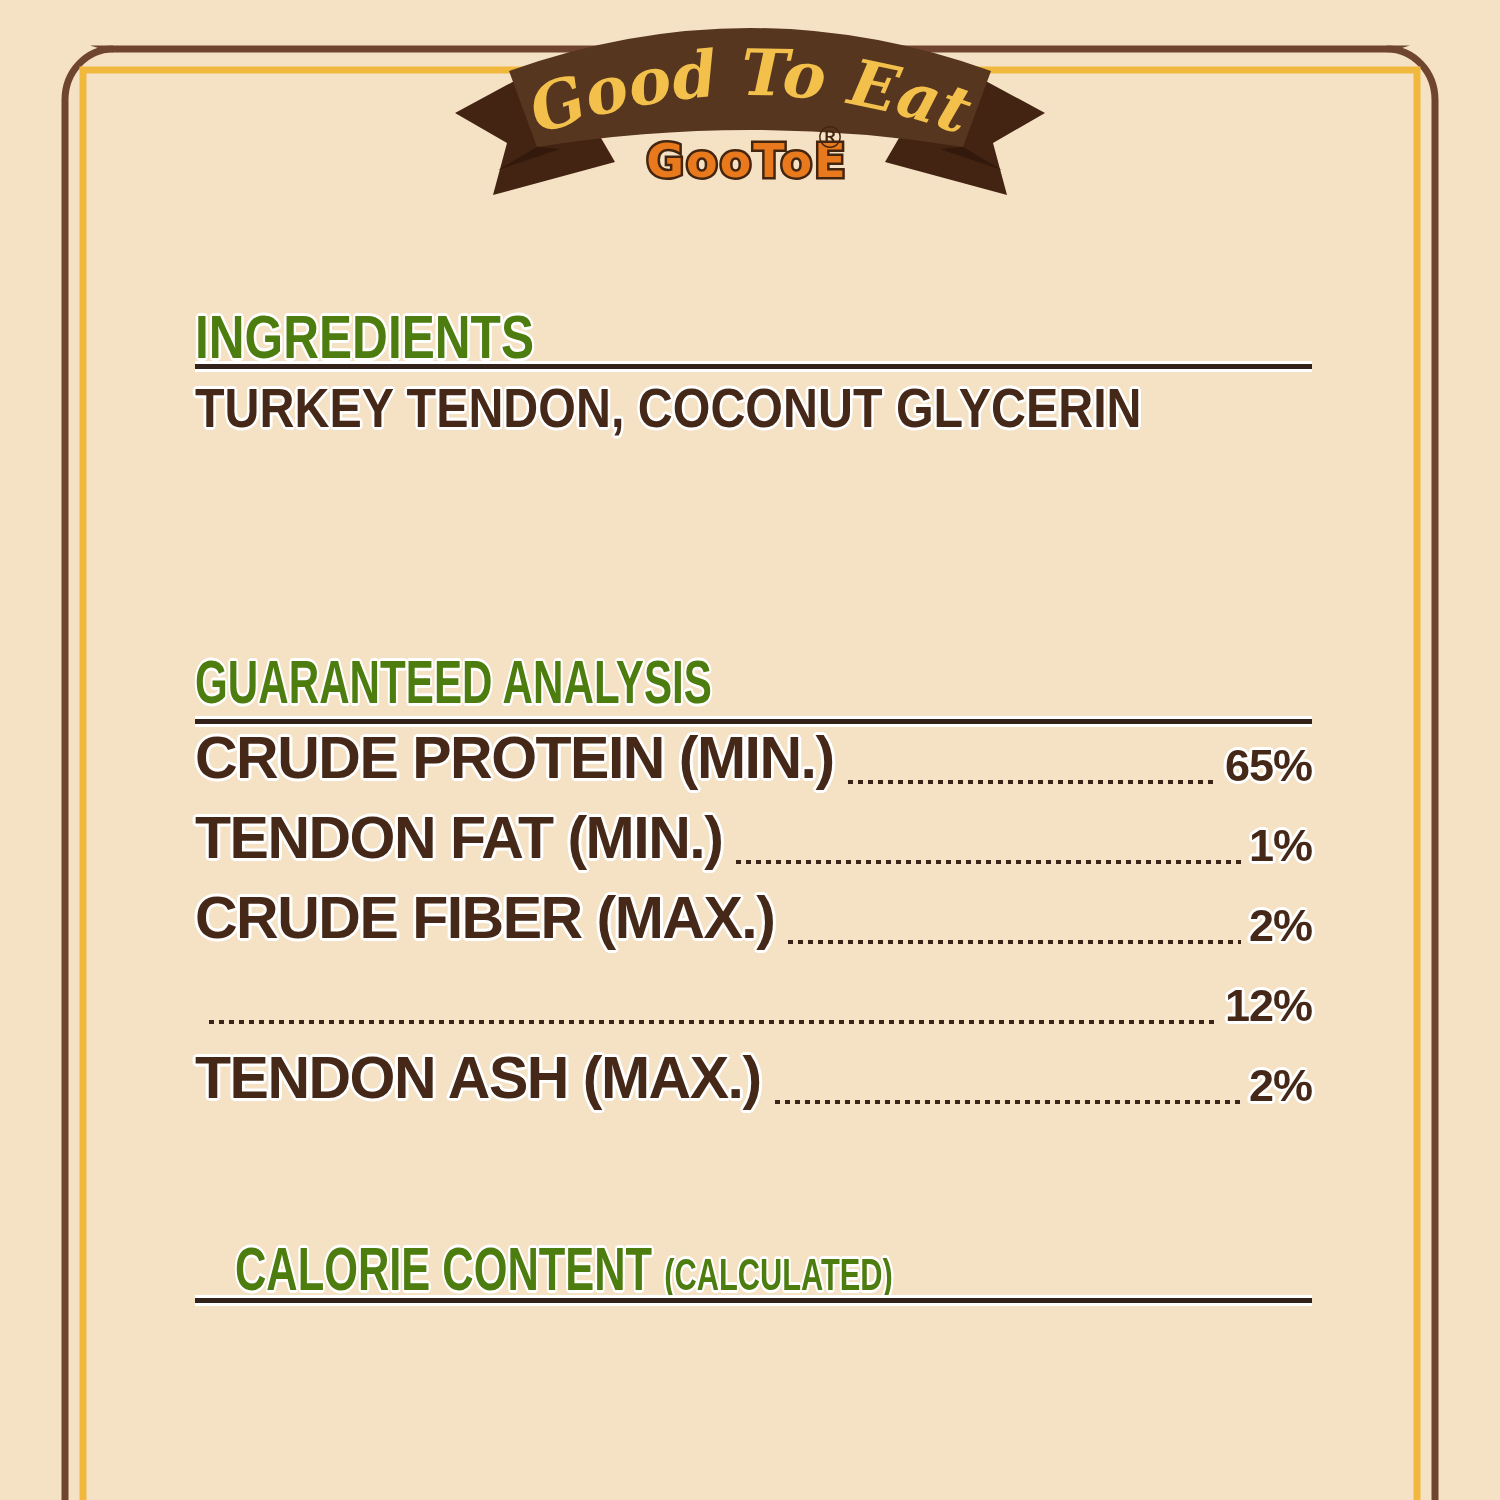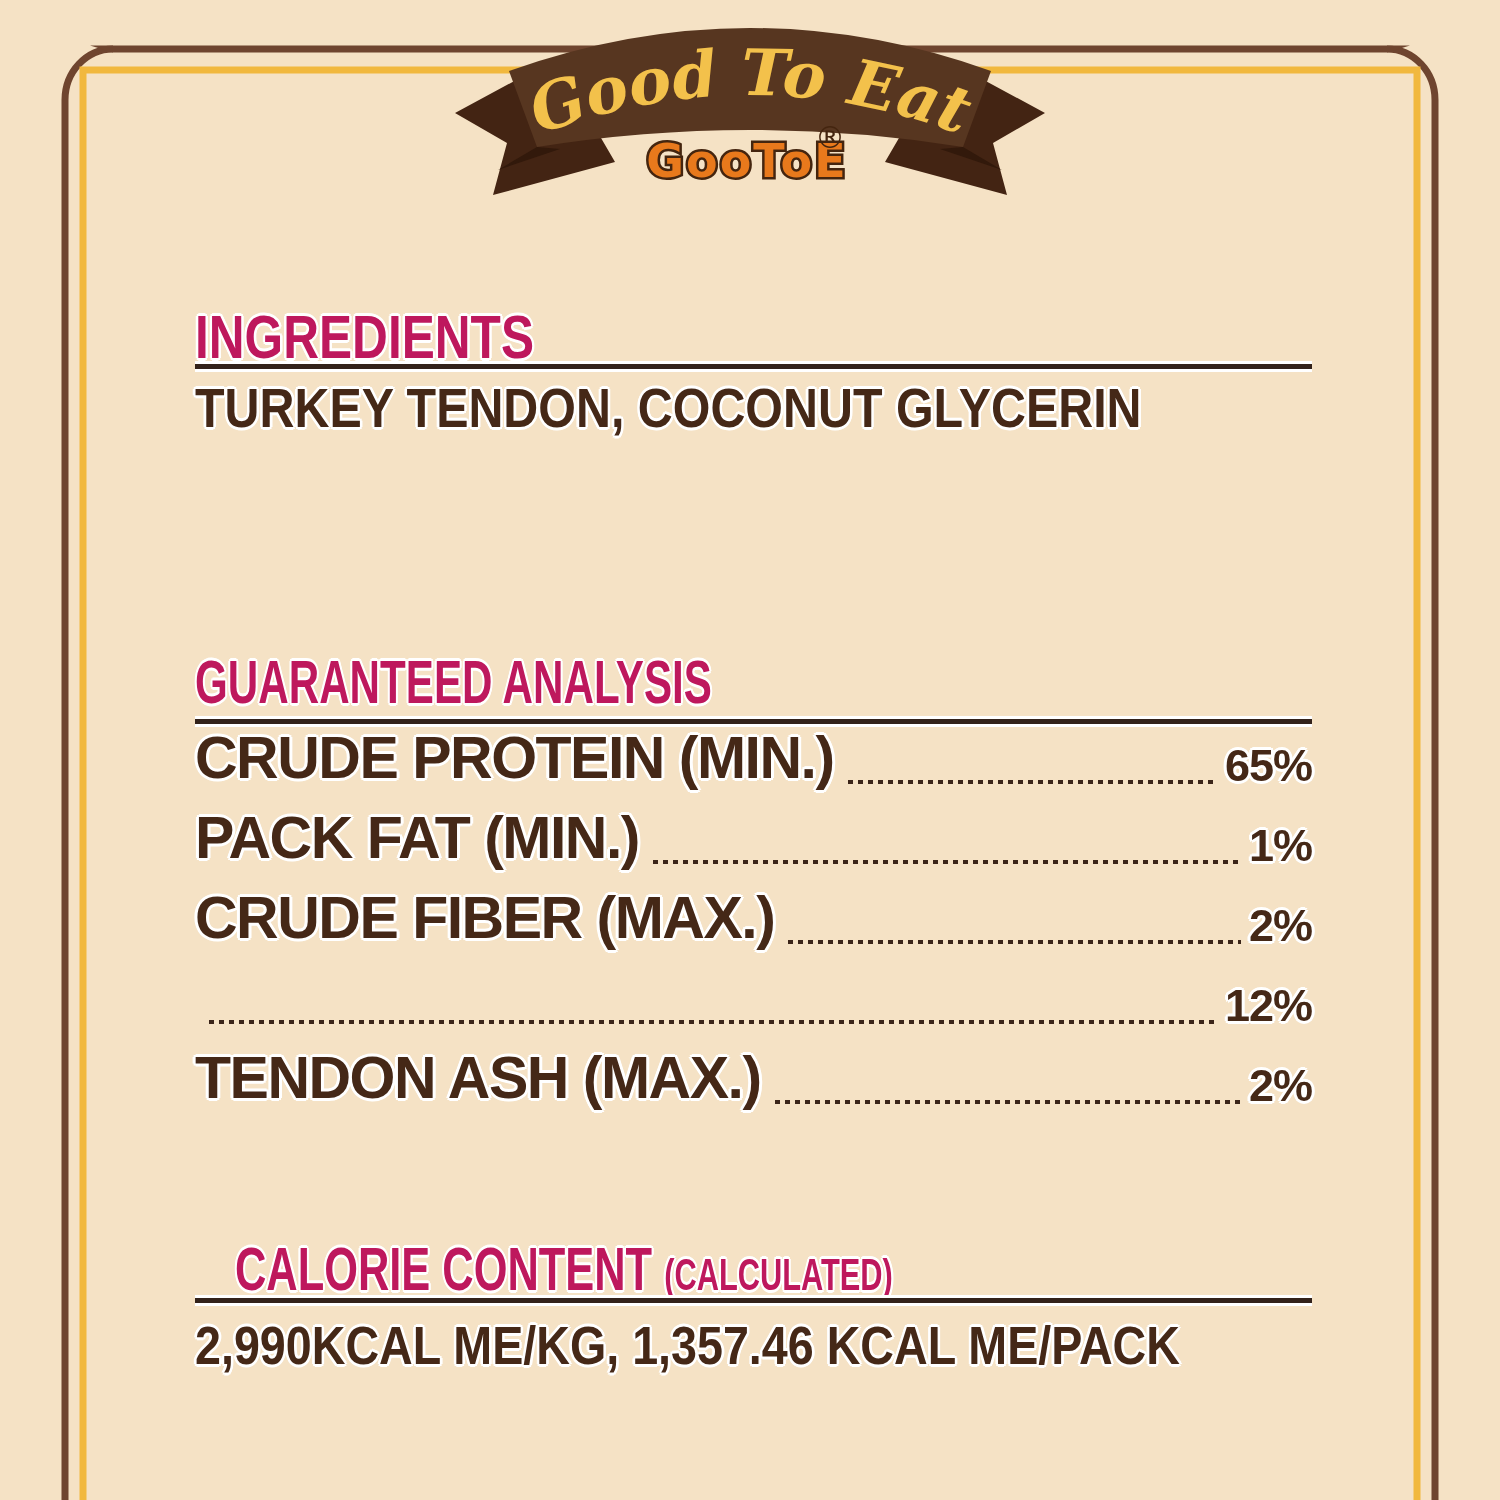--- a/index.html
+++ b/index.html
@@ -14,21 +14,21 @@
   .ribbon-svg{left:440px;top:14px;width:620px;height:200px;}
 
   .halo{
     text-shadow:
       3px 0 0 #fff,-3px 0 0 #fff,0 3px 0 #fff,0 -3px 0 #fff,
       2px 2px 0 #fff,-2px 2px 0 #fff,2px -2px 0 #fff,-2px -2px 0 #fff;
   }
   .sec{position:absolute;left:195px;width:1117px;}
   .sec-title{
     margin:0;font-weight:bold;font-size:62px;line-height:1;
-    color:#be185d;white-space:nowrap;
+    color:#4d7c0f;white-space:nowrap;
   }
   .cond{display:inline-block;transform-origin:left bottom;}
   .cx80{transform:scaleX(.80);}
   .cx68{transform:scaleX(.68);}
   .cx70{transform:scaleX(.70);}
   .sub-title{font-size:44px;font-weight:bold;}
   .rule{
     position:absolute;left:195px;width:1117px;height:5px;
     background:#33221a;
     box-shadow:0 -3px 0 #fff,0 3px 0 #fff;
@@ -116,21 +116,21 @@
   </div>
   <div class="rule pos-ga-rule"></div>
 
   <div class="ga-rows">
     <div class="ga-row">
       <span class="ga-label halo">CRUDE PROTEIN (MIN.)</span>
       <span class="ga-leader"></span>
       <span class="ga-value halo">65%</span>
     </div>
     <div class="ga-row">
-      <span class="ga-label halo">PACK FAT (MIN.)</span>
+      <span class="ga-label halo">TENDON FAT (MIN.)</span>
       <span class="ga-leader"></span>
       <span class="ga-value halo">1%</span>
     </div>
     <div class="ga-row">
       <span class="ga-label halo">CRUDE FIBER (MAX.)</span>
       <span class="ga-leader"></span>
       <span class="ga-value halo">2%</span>
     </div>
     <div class="ga-row">
       <span class="ga-leader"></span>
@@ -141,17 +141,14 @@
       <span class="ga-leader"></span>
       <span class="ga-value halo">2%</span>
     </div>
   </div>
 
   <div class="sec pos-cal-head">
     <h2 class="sec-title halo"><span class="cond cx70"><span>CALORIE CONTENT</span>
         <span class="sub-title">(CALCULATED)</span></span></h2>
   </div>
   <div class="rule pos-cal-rule"></div>
-  <div class="sec pos-cal-body">
-    <p class="body-line cal-body halo">2,990KCAL ME/KG, 1,357.46 KCAL ME/PACK</p>
-  </div>
 
 </div>
 
 </body></html>

